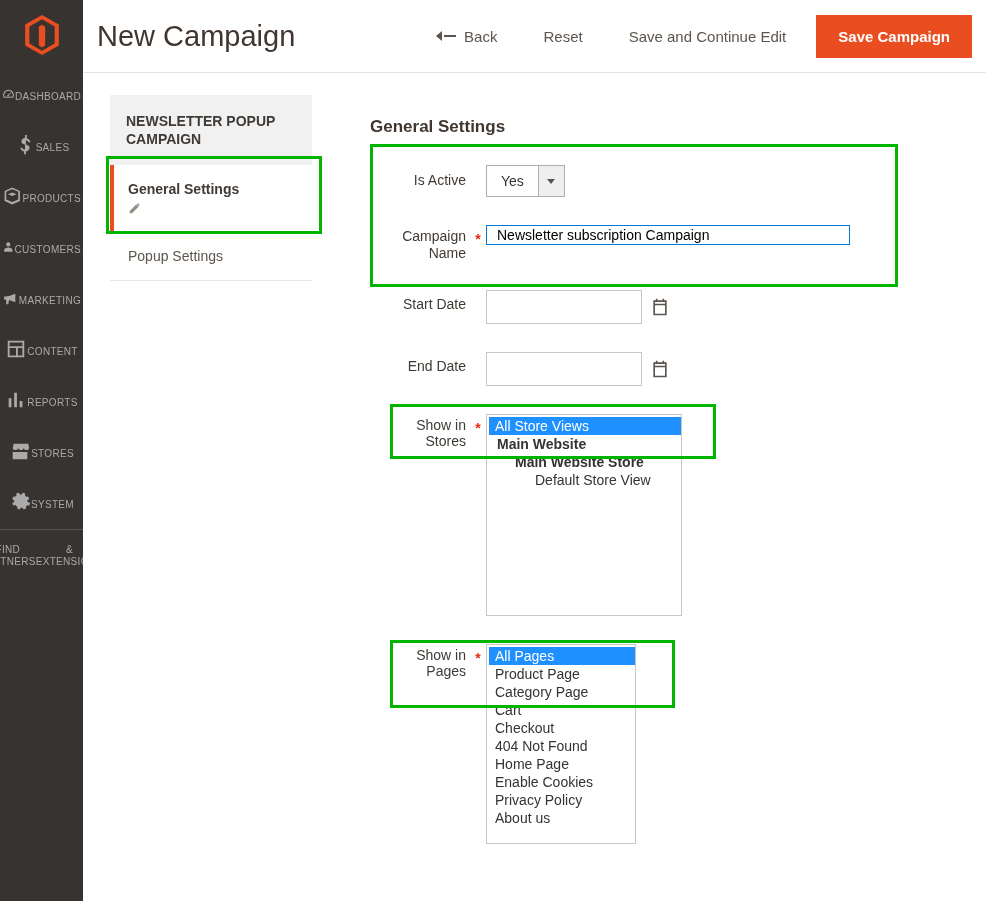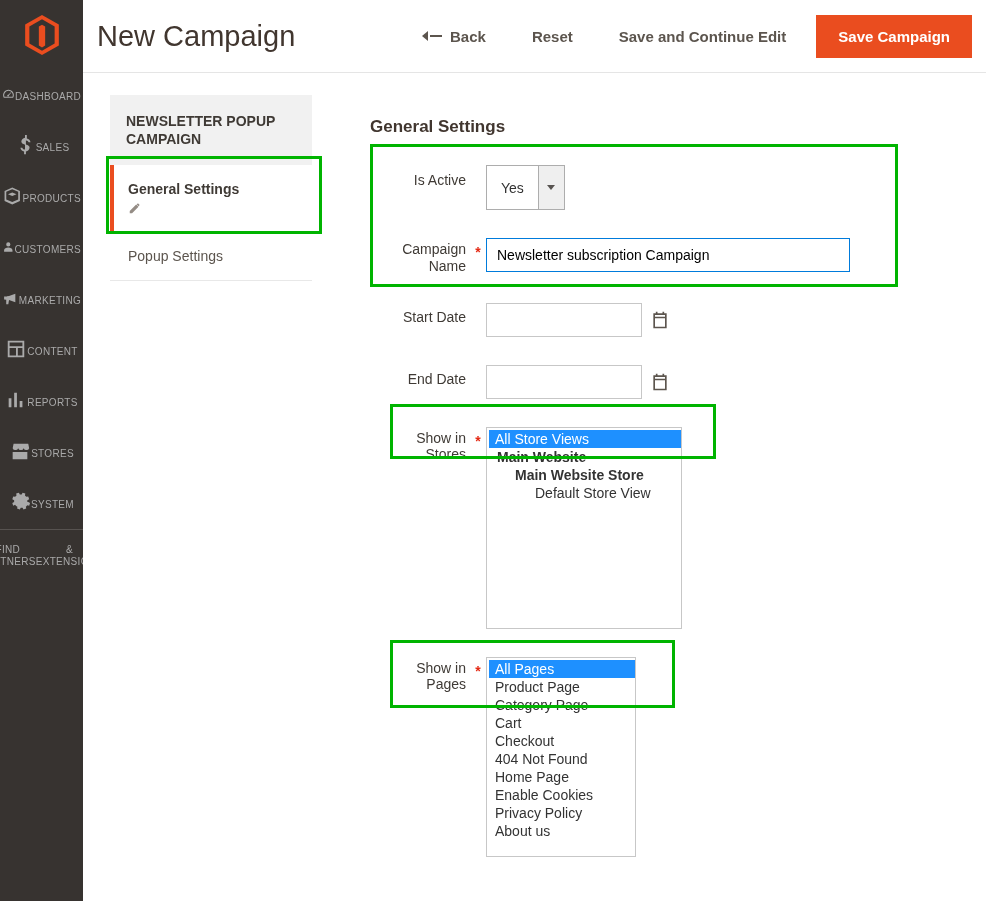--- a/index.html
+++ b/index.html
@@ -24,21 +24,21 @@
 
   
   .topbar {
     position:absolute; left:83px; right:0; top:0; height:73px;
     display:flex; align-items:center; padding: 0 14px;
     border-bottom:1px solid #e5e5e5;
   }
   .page-title { font-size:29px; color:#41362f; font-weight:400; flex:0 0 auto; margin-right:auto; }
   .btn {
     border:none; background:none; font-size:15px; color:#5c554e; cursor:pointer;
-    padding: 11px 16px; margin-left: 14px; display:flex; align-items:center; gap:8px;font-weight:bold;
+    padding: 11px 16px; margin-left: 14px; display:flex; align-items:center; gap:8px;
   }
   .btn.primary { background:#ea4d1f; color:#fff; font-weight:700; padding:13px 22px; }
   .btn .arrow-left {
     width:0;height:0;border-top:5px solid transparent;border-bottom:5px solid transparent;
     border-right:6px solid #5c554e; display:inline-block; position:relative;
   }
   .btn .arrow-stem { width:12px; height:2px; background:#5c554e; display:inline-block; margin-left:-6px; }
 
   
   .settings-col {
@@ -74,29 +74,29 @@
   .field-lbl {
     width:100px; text-align:right; font-weight:400; color:#3f3a35; font-size:14px; line-height:1.2;
     padding-right:4px; min-height:30px; display:flex; align-items:center; justify-content:flex-end;
   }
   .field-lbl.multi { display:block; padding-top:3px; }
   .req-star { color:#e42914; font-size:14px; width:16px; text-align:center; padding-top:6px; font-weight:700; }
   .req-spacer { width:16px; }
   .field-ctrl { display:flex; align-items:center; gap:8px; }
 
   
-  .combo { display:flex; border:1px solid #adadad; height:45px; background:#fff; }
+  .combo { display:flex; border:1px solid #adadad; height:32px; background:#fff; }
   .combo .val { padding:0 14px; display:flex; align-items:center; }
   .combo .btn-drop {
     width:26px; border-left:1px solid #adadad; background:#efefef; display:flex; align-items:center; justify-content:center;
   }
   .combo .caret { width:0;height:0;border-left:4px solid transparent;border-right:4px solid transparent;border-top:5px solid #575350; }
 
   .text-input {
-    height:34px; width:364px; border:1px solid #007bdb; background:#fff; padding:0 10px; font-size:14px;
+    height:20px; width:364px; border:1px solid #007bdb; background:#fff; padding:0 10px; font-size:14px;
     box-shadow:0 0 0 1px rgba(0,123,219,.0) inset;
   }
   .date-input { height:34px; width:156px; border:1px solid #c7c7c7; padding:0 8px; }
   .cal-icon { width:20px; height:20px; }
 
   .listbox {
     border:1px solid #c7c7c7; background:#fff; padding:2px 0 2px 2px;
     overflow-y:scroll;
   }
   .listbox.stores { width:196px; height:202px; }

